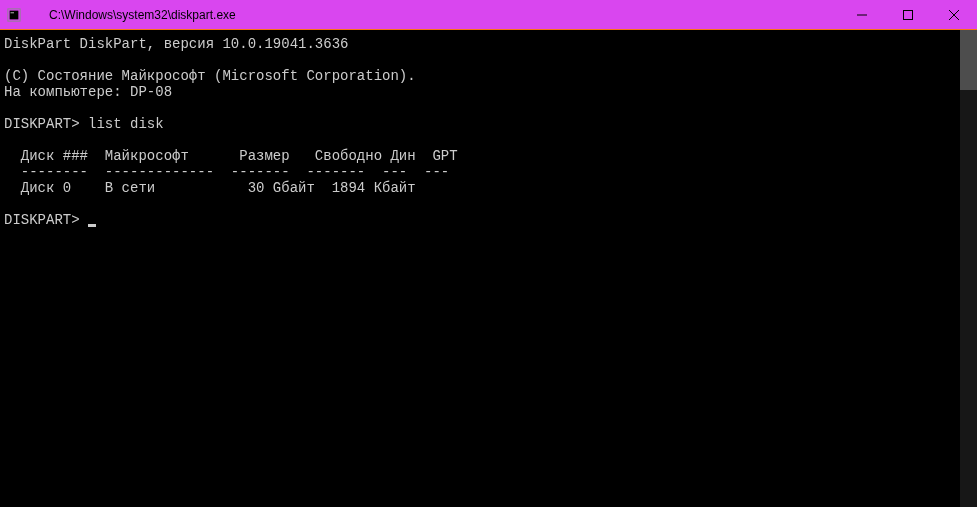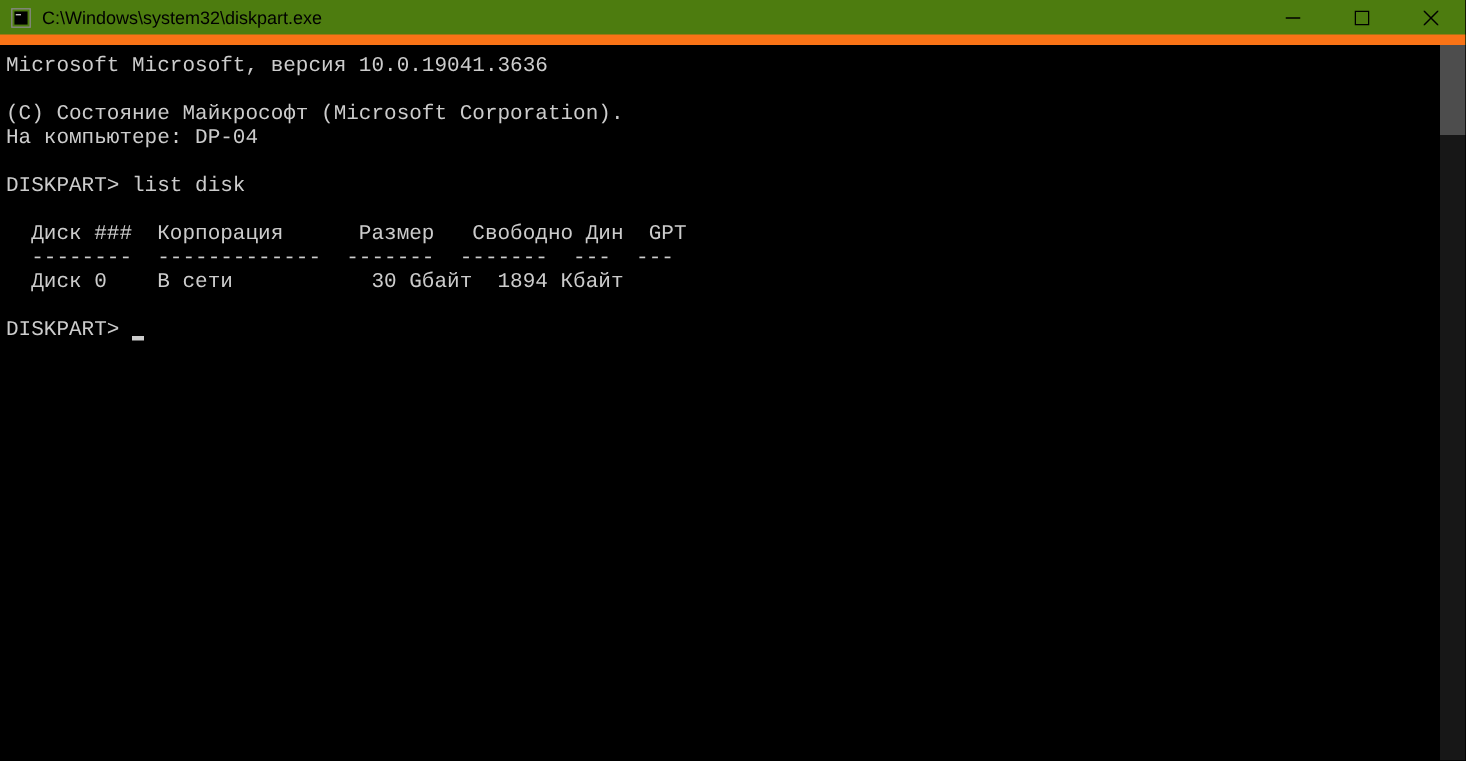--- a/index.html
+++ b/index.html
@@ -7,25 +7,26 @@
       width: 977px;
       height: 507px;
       background: #000;
       font-family: Consolas, 'Courier New', monospace;
       overflow: hidden;
       display: flex;
       flex-direction: column;
     }
     .titlebar {
       height: 30px;
-      background: #4d7c0f;
+      background: #d946ef;
       display: flex;
       align-items: center;
       padding-left: 6px;
-      border-bottom: 7px solid #f97316;
+      border-bottom: 1px solid #f97316;
+      gap: 21px;
     }
     .titlebar-icon {
       width: 16px;
       height: 16px;
       margin-right: 6px;
       display: flex;
       align-items: center;
       justify-content: center;
     }
     .titlebar-icon svg {
@@ -119,28 +120,28 @@
     <div class="titlebar-btn">
       <svg viewBox="0 0 10 10">
         <line x1="0" y1="0" x2="10" y2="10" stroke="#000" stroke-width="1"></line>
         <line x1="10" y1="0" x2="0" y2="10" stroke="#000" stroke-width="1"></line>
       </svg>
     </div>
   </div>
 </div>
 
 <div class="console-body">
-  <div class="console-content"><span>Microsoft Microsoft, версия 10.0.19041.3636</span>
+  <div class="console-content"><span>DiskPart DiskPart, версия 10.0.19041.3636</span>
 
 <span>(C) Состояние Майкрософт (Microsoft Corporation).</span>
-<span>На компьютере: DP-04</span>
+<span>На компьютере: DP-08</span>
 
 <span>DISKPART&gt; list disk</span>
 
-<span>  Диск ###  Корпорация      Размер   Свободно Дин  GPT</span>
+<span>  Диск ###  Майкрософт      Размер   Свободно Дин  GPT</span>
 <span>  --------  -------------  -------  -------  ---  ---</span>
 <span>  Диск 0    В сети           30 Gбайт  1894 Кбайт</span>
 
 <span>DISKPART&gt; </span><span class="cursor"></span></div>
   <div class="scrollbar">
     <div class="scrollbar-thumb"></div>
   </div>
 </div>
 
 </body></html>

